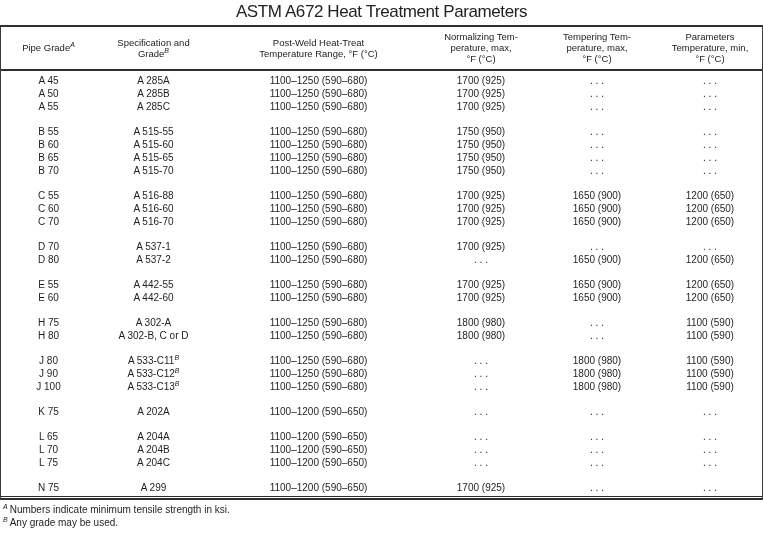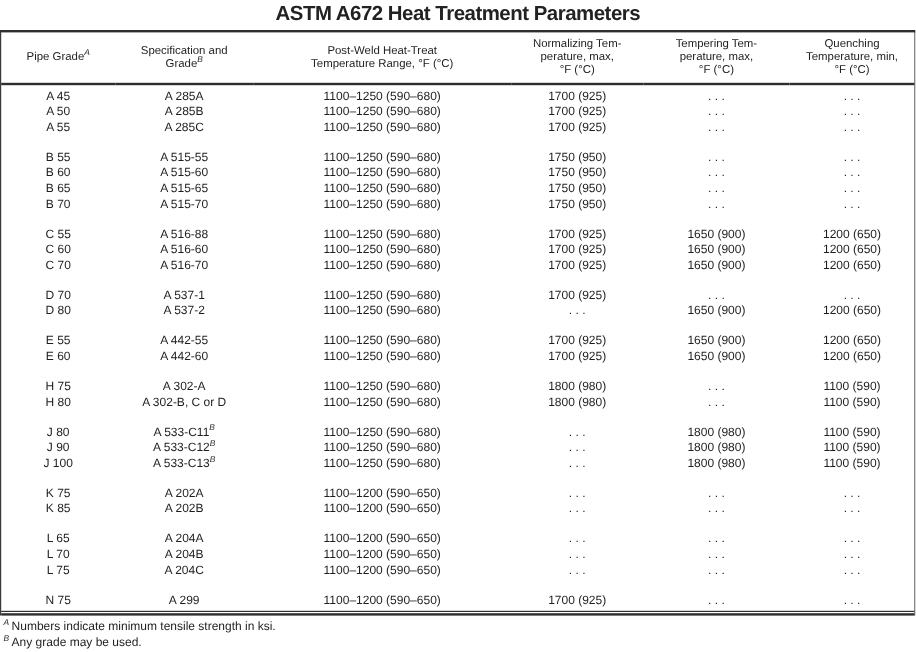--- a/index.html
+++ b/index.html
@@ -6,21 +6,21 @@
   .page {
     width: 763px; height: 543px;
     background: #ffffff;
     font-family: "Liberation Sans", sans-serif;
     color: #1e1e1e;
     overflow: hidden;
     position: relative;
   }
   .title {
     font-size: 17px;
-    font-weight: bold;
+    font-weight: normal;
     text-align: center;
     margin: 2px 0 3px 0;
     letter-spacing: -0.4px;
     color: #222;
   }
   .table-wrap {
     border-left: 1px solid #3a3a3a;
     border-right: 1px solid #3a3a3a;
     border-top: 2px solid #2e2e2e;
   }
@@ -102,21 +102,21 @@
               <div>Normalizing Tem-</div>
               <div>perature, max,</div>
               <div>°F (°C)</div>
             </th>
             <th>
               <div>Tempering Tem-</div>
               <div>perature, max,</div>
               <div>°F (°C)</div>
             </th>
             <th>
-              <div>Quenching</div>
+              <div>Parameters</div>
               <div>Temperature, min,</div>
               <div>°F (°C)</div>
             </th>
           </tr>
       </thead>
       <tbody id="table-body">
           <tr class="first-row">
             <td>A 45</td>
             <td>A 285A</td>
             <td>1100–1250 (590–680)</td>
@@ -285,28 +285,20 @@
             <td>. . .</td>
             <td>1800 (980)</td>
             <td>1100 (590)</td>
           </tr>
           <tr class="spacer">
             <td colspan="6"></td>
           </tr>
           <tr>
             <td>K 75</td>
             <td>A 202A</td>
-            <td>1100–1200 (590–650)</td>
-            <td>. . .</td>
-            <td>. . .</td>
-            <td>. . .</td>
-          </tr>
-          <tr>
-            <td>K 85</td>
-            <td>A 202B</td>
             <td>1100–1200 (590–650)</td>
             <td>. . .</td>
             <td>. . .</td>
             <td>. . .</td>
           </tr>
           <tr class="spacer">
             <td colspan="6"></td>
           </tr>
           <tr>
             <td>L 65</td>

